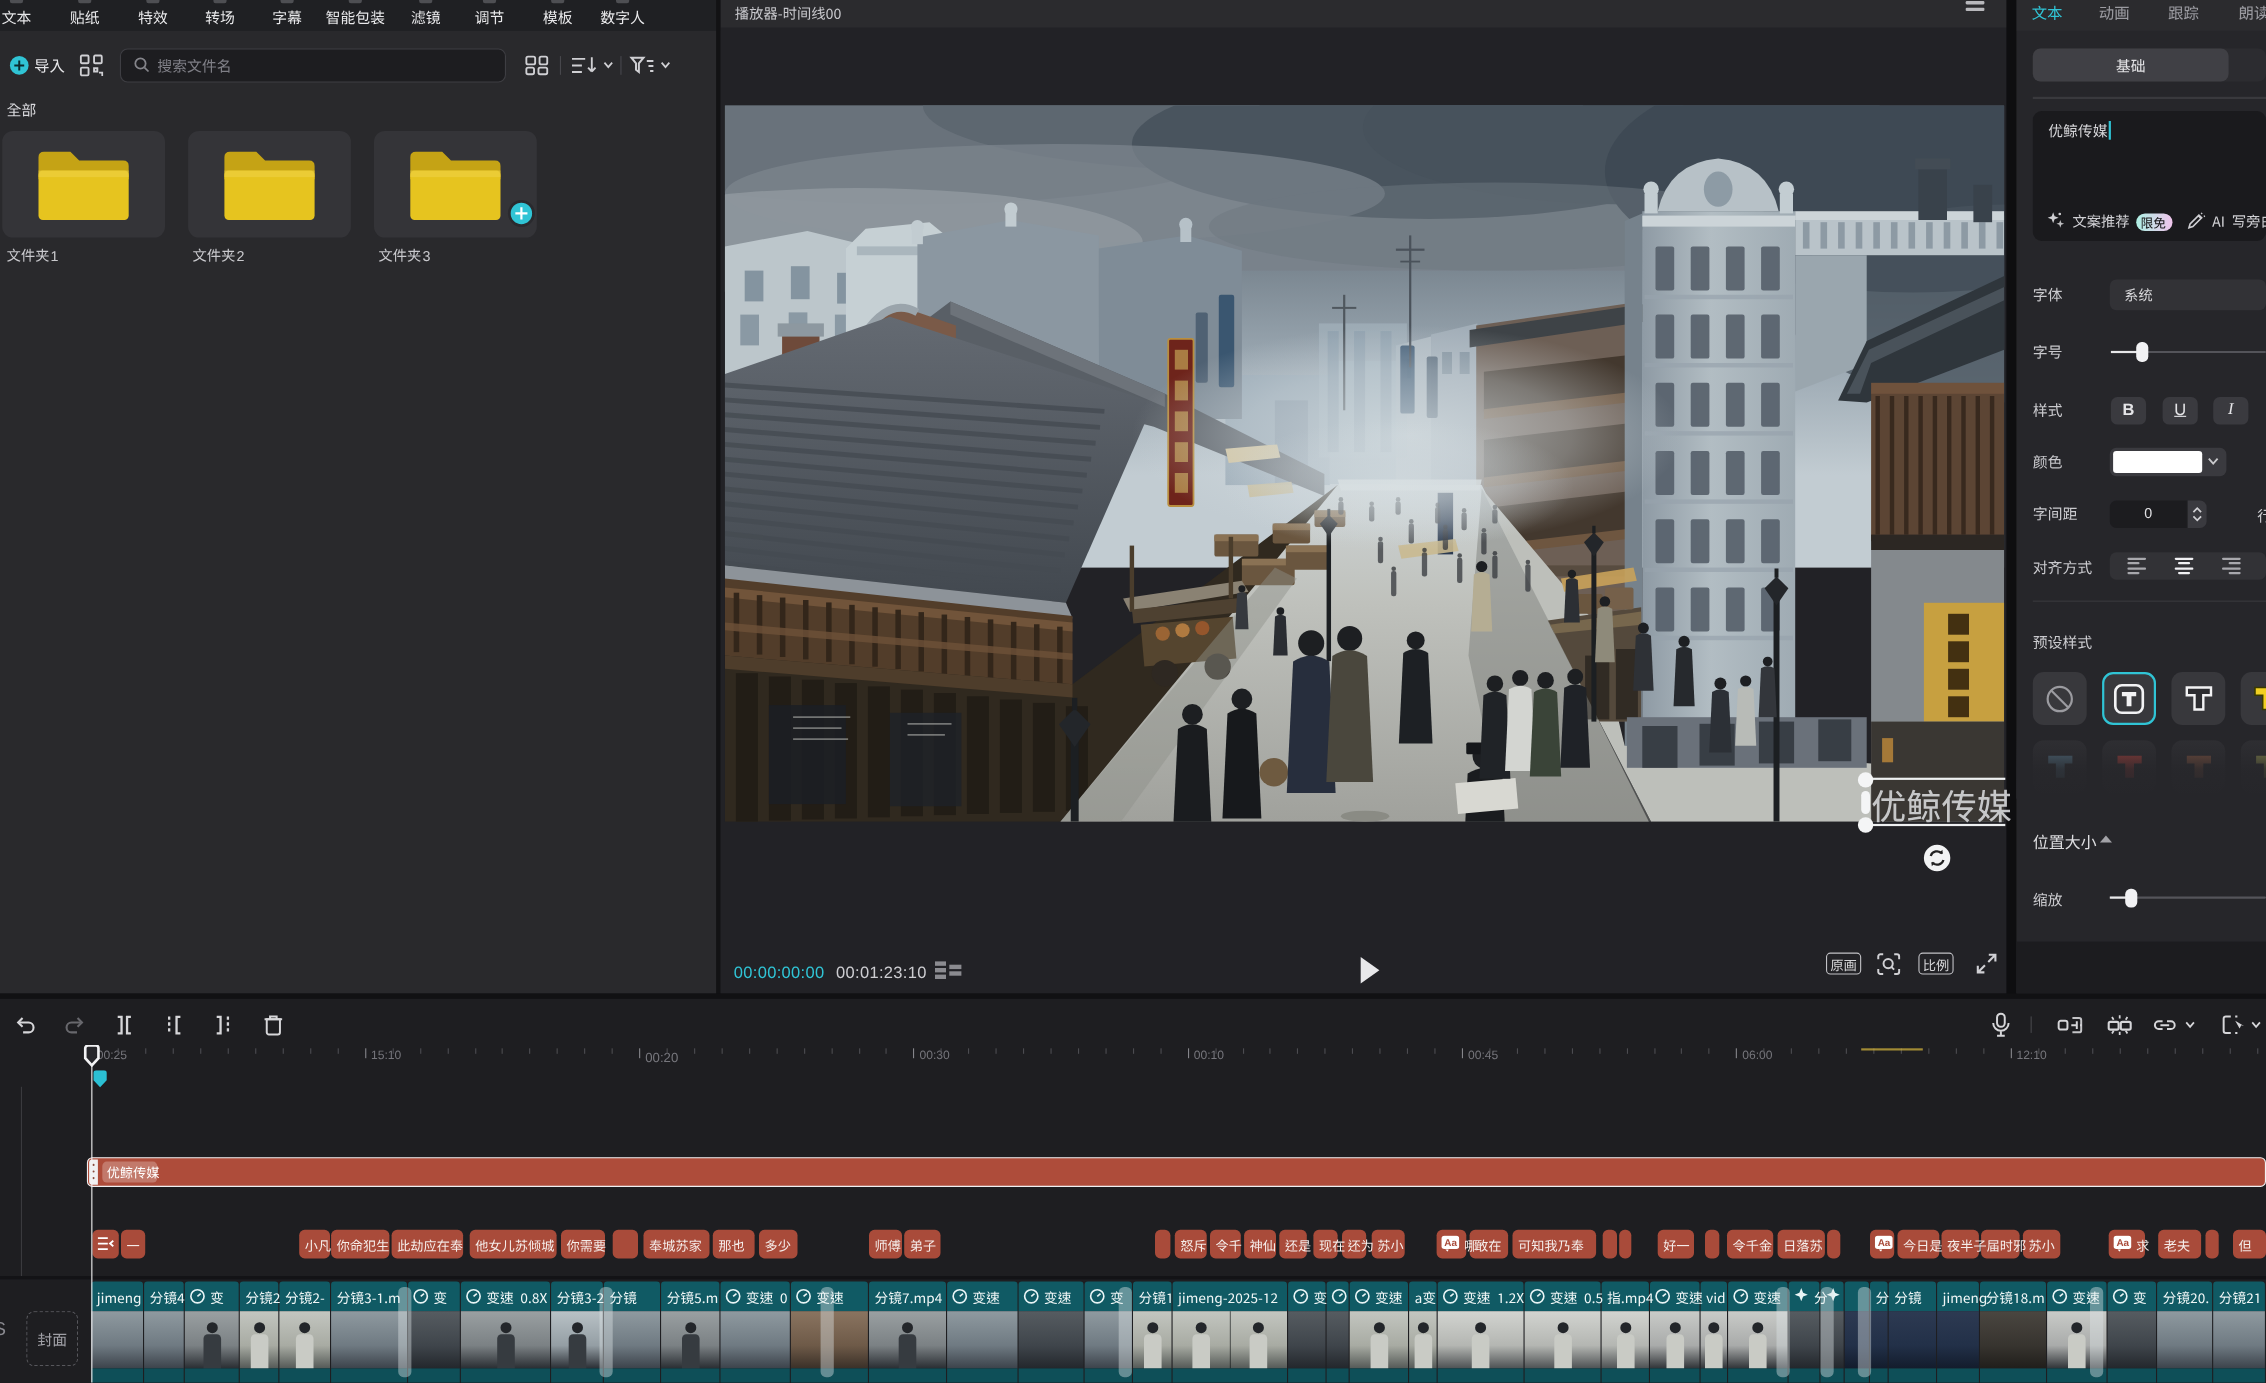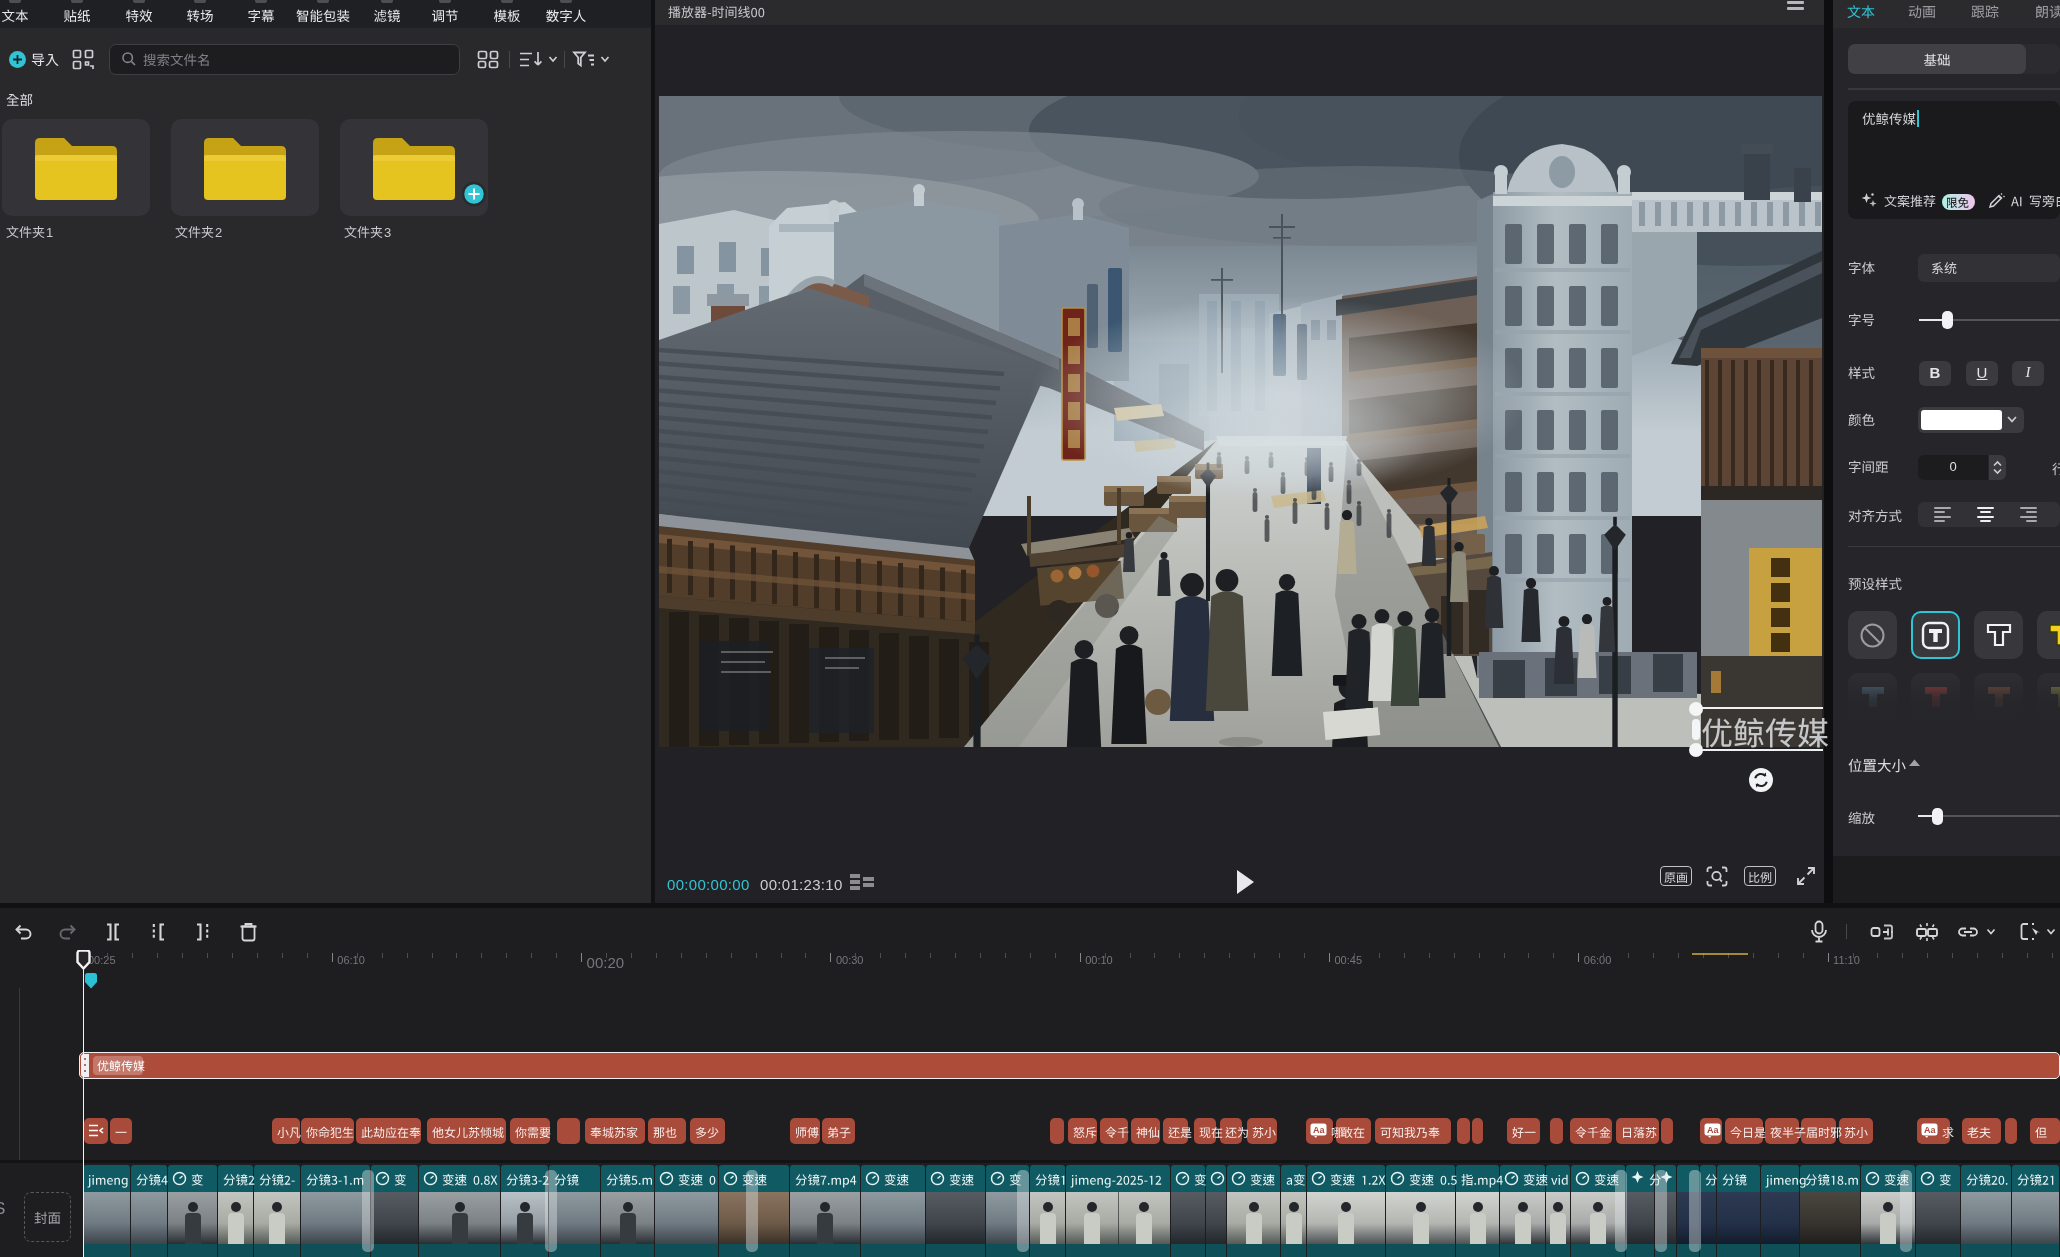--- a/index.html
+++ b/index.html
@@ -630,32 +630,32 @@
     <div style="position:absolute;left:107.43px;top:953px;width:1px;height:5px;background:#4c4c51;"></div>
     <div style="position:absolute;left:132.36px;top:953px;width:1px;height:5px;background:#4c4c51;"></div>
     <div style="position:absolute;left:157.29px;top:953px;width:1px;height:5px;background:#4c4c51;"></div>
     <div style="position:absolute;left:182.22px;top:953px;width:1px;height:5px;background:#4c4c51;"></div>
     <div style="position:absolute;left:207.15px;top:953px;width:1px;height:5px;background:#4c4c51;"></div>
     <div style="position:absolute;left:232.07999999999998px;top:953px;width:1px;height:5px;background:#4c4c51;"></div>
     <div style="position:absolute;left:257.01px;top:953px;width:1px;height:5px;background:#4c4c51;"></div>
     <div style="position:absolute;left:281.94px;top:953px;width:1px;height:5px;background:#4c4c51;"></div>
     <div style="position:absolute;left:306.87px;top:953px;width:1px;height:5px;background:#4c4c51;"></div>
     <div style="position:absolute;left:331.8px;top:953px;width:1px;height:9px;background:#86868b;"></div>
-    <div style="position:absolute;left:337.3px;top:954px;width:48px;height:13px;color:#76767c;font-size:11px;">06:10</div>
+    <div style="position:absolute;left:337.3px;top:954px;width:48px;height:13px;color:#76767c;font-size:11px;">15:10</div>
     <div style="position:absolute;left:356.73px;top:953px;width:1px;height:5px;background:#4c4c51;"></div>
     <div style="position:absolute;left:381.65999999999997px;top:953px;width:1px;height:5px;background:#4c4c51;"></div>
     <div style="position:absolute;left:406.59px;top:953px;width:1px;height:5px;background:#4c4c51;"></div>
     <div style="position:absolute;left:431.52px;top:953px;width:1px;height:5px;background:#4c4c51;"></div>
     <div style="position:absolute;left:456.45px;top:953px;width:1px;height:5px;background:#4c4c51;"></div>
     <div style="position:absolute;left:481.38px;top:953px;width:1px;height:5px;background:#4c4c51;"></div>
     <div style="position:absolute;left:506.31px;top:953px;width:1px;height:5px;background:#4c4c51;"></div>
     <div style="position:absolute;left:531.24px;top:953px;width:1px;height:5px;background:#4c4c51;"></div>
     <div style="position:absolute;left:556.1700000000001px;top:953px;width:1px;height:5px;background:#4c4c51;"></div>
     <div style="position:absolute;left:581.1px;top:953px;width:1px;height:9px;background:#86868b;"></div>
-    <div style="position:absolute;left:586.6px;top:954px;width:48px;height:13px;color:#76767c;font-size:15px;">00:20</div>
+    <div style="position:absolute;left:586.6px;top:954px;width:48px;height:13px;color:#76767c;font-size:12px;">00:20</div>
     <div style="position:absolute;left:606.03px;top:953px;width:1px;height:5px;background:#4c4c51;"></div>
     <div style="position:absolute;left:630.96px;top:953px;width:1px;height:5px;background:#4c4c51;"></div>
     <div style="position:absolute;left:655.89px;top:953px;width:1px;height:5px;background:#4c4c51;"></div>
     <div style="position:absolute;left:680.8199999999999px;top:953px;width:1px;height:5px;background:#4c4c51;"></div>
     <div style="position:absolute;left:705.75px;top:953px;width:1px;height:5px;background:#4c4c51;"></div>
     <div style="position:absolute;left:730.68px;top:953px;width:1px;height:5px;background:#4c4c51;"></div>
     <div style="position:absolute;left:755.61px;top:953px;width:1px;height:5px;background:#4c4c51;"></div>
     <div style="position:absolute;left:780.54px;top:953px;width:1px;height:5px;background:#4c4c51;"></div>
     <div style="position:absolute;left:805.47px;top:953px;width:1px;height:5px;background:#4c4c51;"></div>
     <div style="position:absolute;left:830.4px;top:953px;width:1px;height:9px;background:#86868b;"></div>
@@ -696,21 +696,21 @@
     <div style="position:absolute;left:1603.23px;top:953px;width:1px;height:5px;background:#4c4c51;"></div>
     <div style="position:absolute;left:1628.16px;top:953px;width:1px;height:5px;background:#4c4c51;"></div>
     <div style="position:absolute;left:1653.09px;top:953px;width:1px;height:5px;background:#4c4c51;"></div>
     <div style="position:absolute;left:1678.02px;top:953px;width:1px;height:5px;background:#4c4c51;"></div>
     <div style="position:absolute;left:1702.95px;top:953px;width:1px;height:5px;background:#4c4c51;"></div>
     <div style="position:absolute;left:1727.8799999999999px;top:953px;width:1px;height:5px;background:#4c4c51;"></div>
     <div style="position:absolute;left:1752.81px;top:953px;width:1px;height:5px;background:#4c4c51;"></div>
     <div style="position:absolute;left:1777.74px;top:953px;width:1px;height:5px;background:#4c4c51;"></div>
     <div style="position:absolute;left:1802.67px;top:953px;width:1px;height:5px;background:#4c4c51;"></div>
     <div style="position:absolute;left:1827.6px;top:953px;width:1px;height:9px;background:#86868b;"></div>
-    <div style="position:absolute;left:1833.1px;top:954px;width:48px;height:13px;color:#76767c;font-size:11px;">11:10</div>
+    <div style="position:absolute;left:1833.1px;top:954px;width:48px;height:13px;color:#76767c;font-size:11px;">12:10</div>
     <div style="position:absolute;left:1852.53px;top:953px;width:1px;height:5px;background:#4c4c51;"></div>
     <div style="position:absolute;left:1877.46px;top:953px;width:1px;height:5px;background:#4c4c51;"></div>
     <div style="position:absolute;left:1902.3899999999999px;top:953px;width:1px;height:5px;background:#4c4c51;"></div>
     <div style="position:absolute;left:1927.32px;top:953px;width:1px;height:5px;background:#4c4c51;"></div>
     <div style="position:absolute;left:1952.25px;top:953px;width:1px;height:5px;background:#4c4c51;"></div>
     <div style="position:absolute;left:1977.18px;top:953px;width:1px;height:5px;background:#4c4c51;"></div>
     <div style="position:absolute;left:2002.11px;top:953px;width:1px;height:5px;background:#4c4c51;"></div>
     <div style="position:absolute;left:2027.04px;top:953px;width:1px;height:5px;background:#4c4c51;"></div>
     <div style="position:absolute;left:2051.9700000000003px;top:953px;width:1px;height:5px;background:#4c4c51;"></div>
     <div style="position:absolute;left:1692px;top:952.5px;width:56px;height:2px;background:rgba(205,175,60,0.75);"></div>

